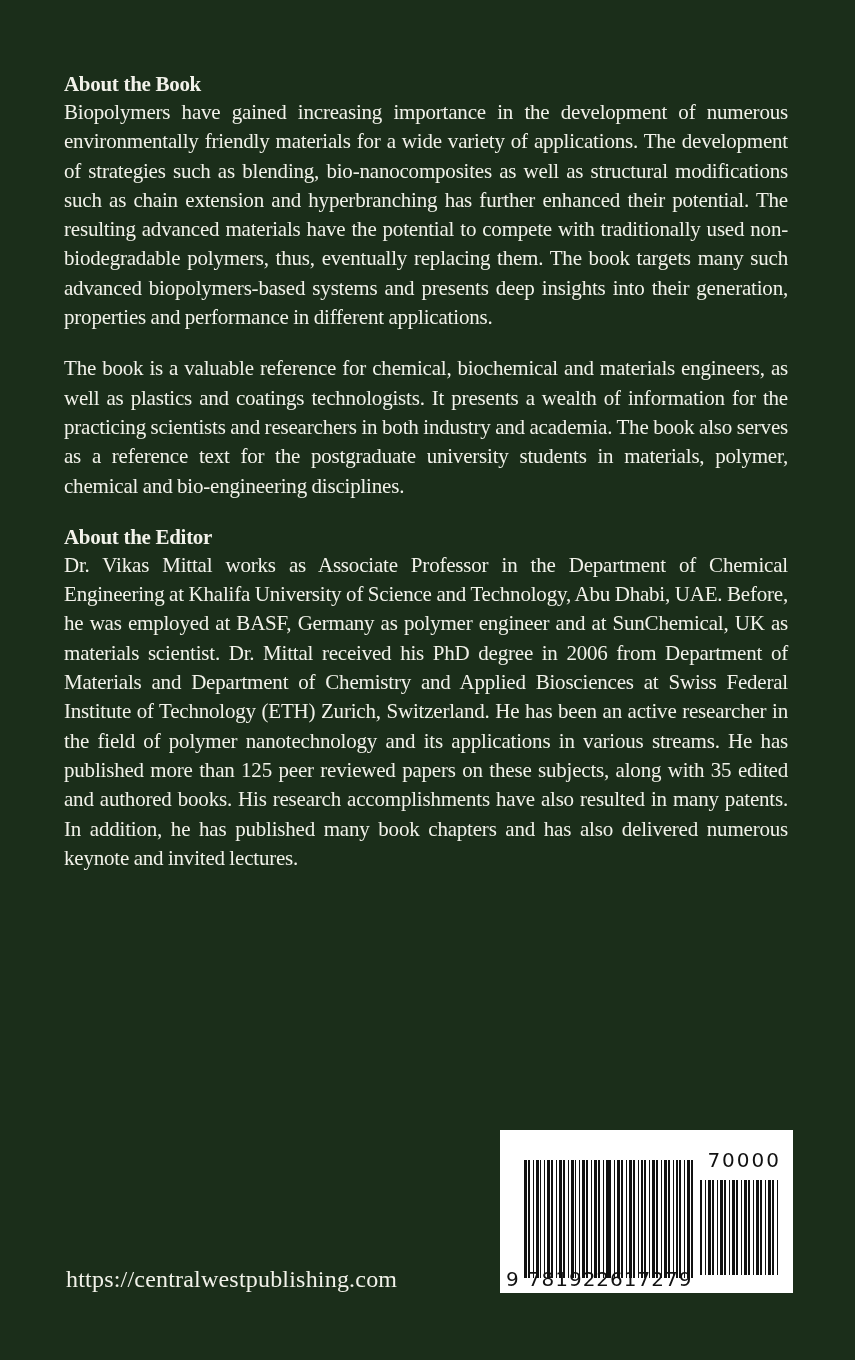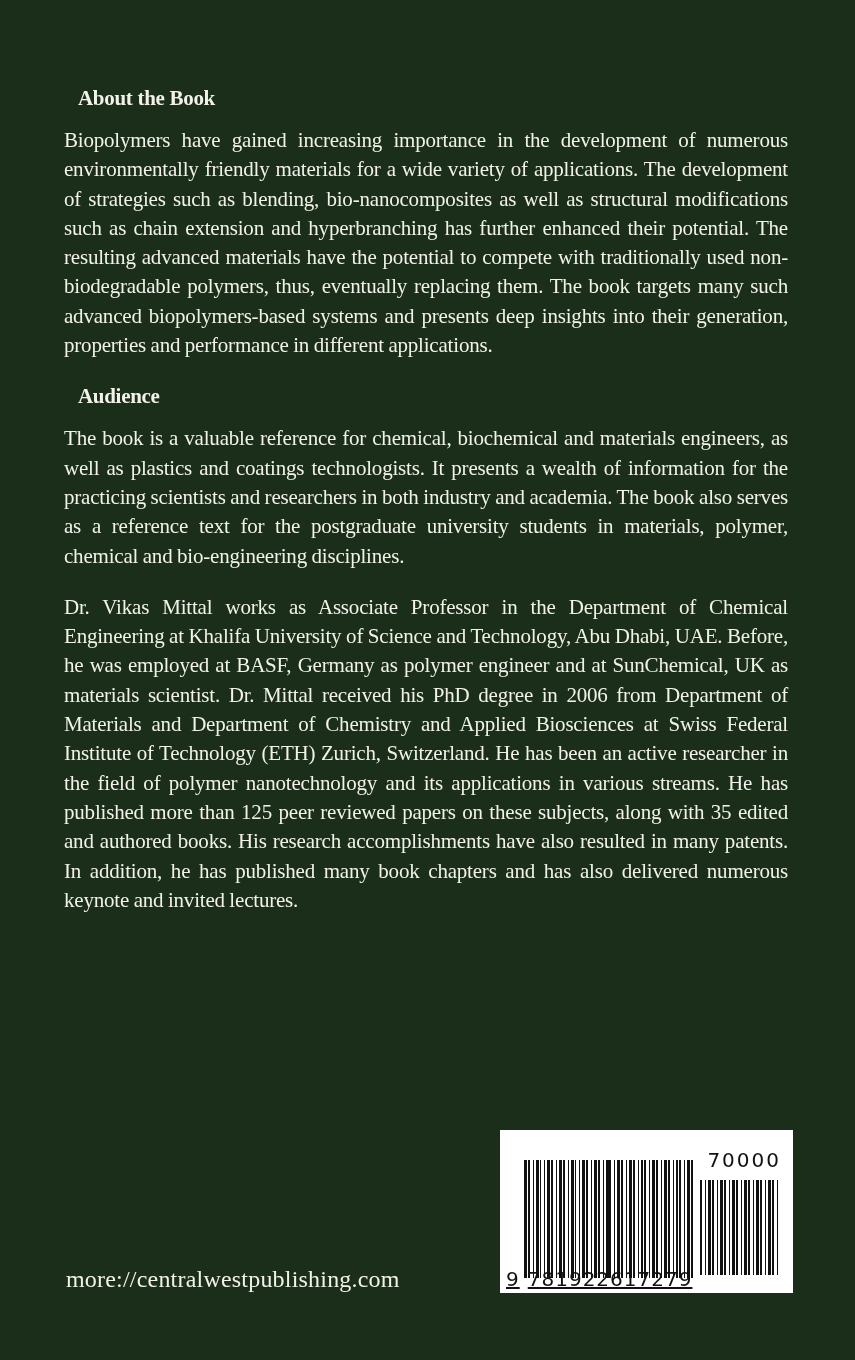--- a/index.html
+++ b/index.html
@@ -14,21 +14,21 @@
   .content {
     position: absolute;
     left: 64px; top: 70px;
     width: 724px;
   }
   .section { margin-bottom: 22px; }
   .heading {
     font-weight: bold;
     font-size: 21px;
     line-height: 28px;
-    margin: 14px;
+    margin: 0;
     letter-spacing: -0.3px;
   }
   .para {
     font-size: 21px;
     line-height: 29.3px;
     text-align: justify;
     margin: 0;
     letter-spacing: -0.2px;
     word-spacing: -0.5px;
   }
@@ -76,42 +76,41 @@
   .bar { background: #111; height: 100%; }
   .gap { height: 100%; }
   .ean-text {
     position: absolute;
     left: 6px; bottom: 2px;
     font-family: "DejaVu Sans", sans-serif;
     font-size: 20px;
     color: #111;
     letter-spacing: 1px;
     background: transparent;
-    text-decoration: underline;
   }
   .ean-text span.lead { margin-right: 8px; }
 </style>
 </head>
 <body>
 
 <div class="content">
   <div class="section">
     <p class="heading">About the Book</p>
     <p class="para">Biopolymers have gained increasing importance in the development of numerous environmentally friendly materials for a wide variety of applications. The development of strategies such as blending, bio-nanocomposites as well as structural modifications such as chain extension and hyperbranching has further enhanced their potential. The resulting advanced materials have the potential to compete with traditionally used non-biodegradable polymers, thus, eventually replacing them. The book targets many such advanced biopolymers-based systems and presents deep insights into their generation, properties and performance in different applications.</p>
   </div>
   <div class="section">
-    <p class="heading">Audience</p>
     <p class="para">The book is a valuable reference for chemical, biochemical and materials engineers, as well as plastics and coatings technologists. It presents a wealth of information for the practicing scientists and researchers in both industry and academia. The book also serves as a reference text for the postgraduate university students in materials, polymer, chemical and bio-engineering disciplines.</p>
   </div>
   <div class="section">
+    <p class="heading">About the Editor</p>
     <p class="para">Dr. Vikas Mittal works as Associate Professor in the Department of Chemical Engineering at Khalifa University of Science and Technology, Abu Dhabi, UAE. Before, he was employed at BASF, Germany as polymer engineer and at SunChemical, UK as materials scientist. Dr. Mittal received his PhD degree in 2006 from Department of Materials and Department of Chemistry and Applied Biosciences at Swiss Federal Institute of Technology (ETH) Zurich, Switzerland. He has been an active researcher in the field of polymer nanotechnology and its applications in various streams. He has published more than 125 peer reviewed papers on these subjects, along with 35 edited and authored books. His research accomplishments have also resulted in many patents. In addition, he has published many book chapters and has also delivered numerous keynote and invited lectures.</p>
   </div>
 </div>
 
-<div class="url">more://centralwestpublishing.com</div>
+<div class="url">https://centralwestpublishing.com</div>
 
 <div class="barcode-box">
   <div class="price-text">70000</div>
   <div class="bars-main" id="bars-main">
       <div class="bar" style="width: 3px;"></div>
       <div class="gap" style="width: 1px;"></div>
       <div class="bar" style="width: 2px;"></div>
       <div class="gap" style="width: 3px;"></div>
       <div class="bar" style="width: 1px;"></div>
       <div class="gap" style="width: 2px;"></div>

